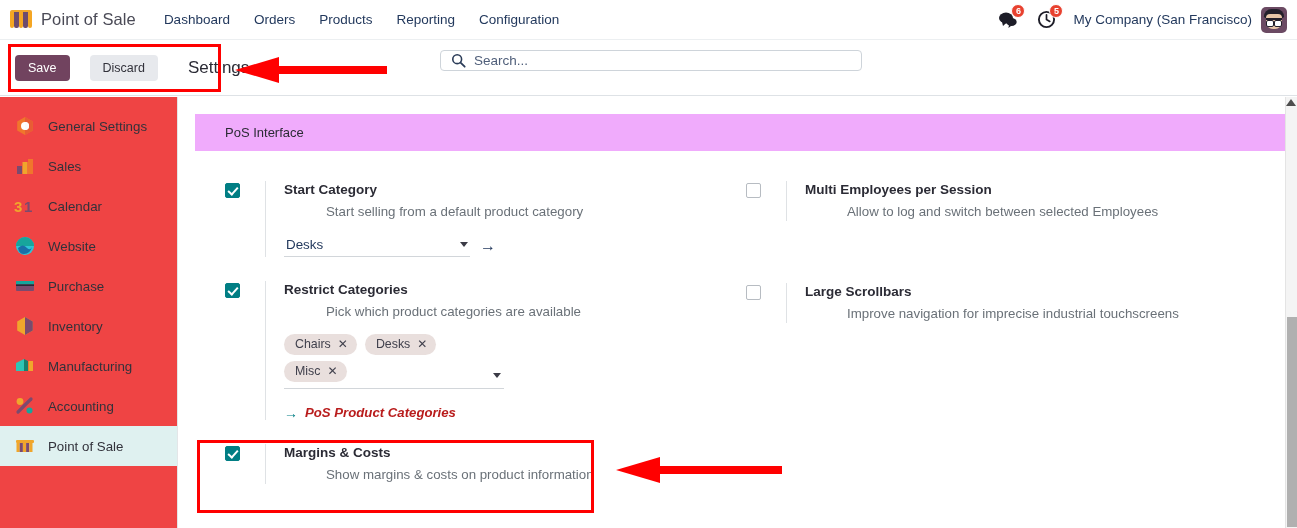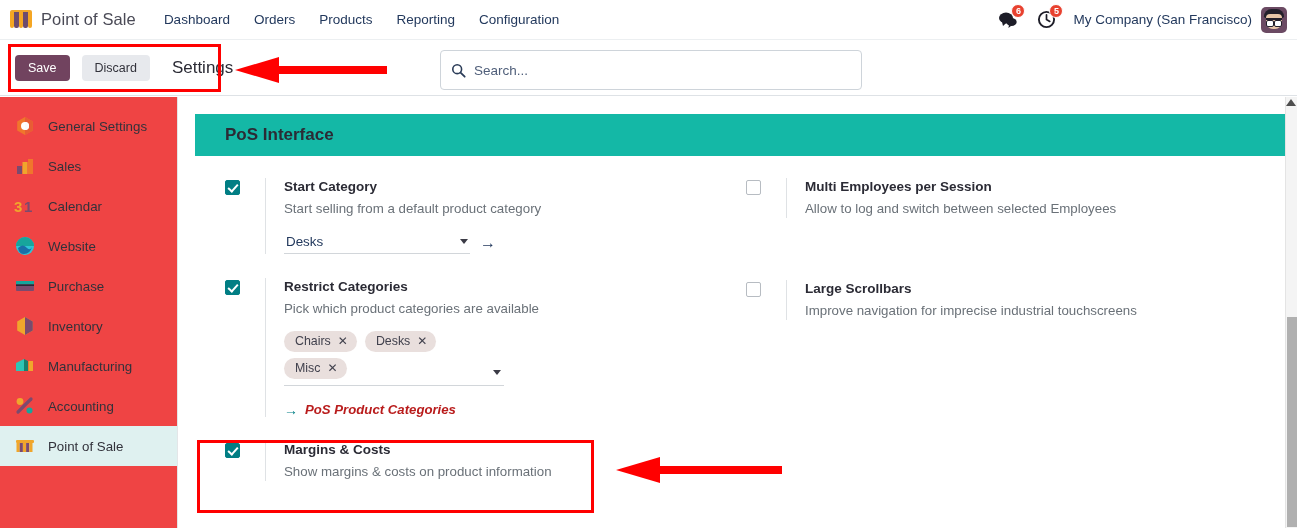--- a/index.html
+++ b/index.html
@@ -60,31 +60,31 @@
   .av-glass:before{ left:0; } .av-glass:after{ right:0; }
 
   
   .cpanel {
     position: absolute; top: 40px; left: 0;
     width: 1297px; height: 56px;
     background: #ffffff;
     border-bottom: 1px solid #dee2e6;
     display: flex; align-items: center;
   }
-  .btn-group { display: flex; align-items: center; gap: 12px; margin-left: 15px; }
+  .btn-group { display: flex; align-items: center; gap: 20px; margin-left: 15px; }
   .btn {
     font-size: 12.5px; padding: 6px 13px; border-radius: 4px;
     border: none; cursor: pointer; font-family: inherit; font-weight: 500;
   }
   .btn-save { background: #71435f; color: #fff; }
   .btn-discard { background: #e7e9ed; color: #32323b; }
   .cp-title { font-size: 17px; color: #2b2b35; margin-left: 10px; white-space: nowrap; }
   .searchbox {
     position: absolute; left: 440px; top: 50px;
-    width: 422px; height: 40px;
+    width: 422px; height: 21px;
     border: 1px solid #ced4da; border-radius: 4px;
     background: #fff; display: flex; align-items: center; padding: 0 10px;
   }
   .searchbox .mag { width: 15px; height: 15px; flex: none; margin-right: 8px; }
   .search-input {
     border: none; outline: none; font-size: 13.5px;
     color: #23395d; width: 100%; font-family: inherit; background: transparent;
   }
   .search-input::placeholder { color: #3c4d6b; opacity: .9; }
 
@@ -109,28 +109,28 @@
   .main {
     position: absolute; top: 97px; left: 178px;
     width: 1107px; height: 431px;
     background: #ffffff; overflow: hidden;
   }
   .sheet {
     margin: 17px 12px 0 17px;
     background: #ffffff;
   }
   .section-head {
-    background: #14b8a6;
+    background: #f0abfc;
     color: #2b2b35;
-    font-size: 17px; font-weight: bold;
+    font-size: 13px; font-weight: normal;
     padding: 11px 0 11px 30px;
     width: 1100px;
   }
   .settings-grid {
-    display: flex; padding-top: 22px; padding-left: 30px;
+    display: flex; padding-top: 30px; padding-left: 30px;
   }
   .col { width: 473px; }
   .col.right { margin-left: 48px; }
 
   .setting {
     display: flex; align-items: flex-start;
     margin-bottom: 24px;
   }
   .cbwrap { width: 40px; flex: none; padding-top: 2px; }
   .cb {
@@ -140,21 +140,21 @@
   .cb.on { background: #017e84; border: 1px solid #017e84; }
   .cb.on:after {
     content: ""; position: absolute; left: 4px; top: 1px;
     width: 4px; height: 8px;
     border: solid #fff; border-width: 0 2px 2px 0;
     transform: rotate(42deg);
   }
   .cb.off { background: #fff; border: 1px solid #b7bcc2; }
   .sbody { border-left: 1px solid #dfe2e5; padding-left: 18px; flex: 1; }
   .s-title { font-size: 13.5px; font-weight: bold; color: #2b2b35; line-height: 18px; }
-  .s-desc { font-size: 13.3px; color: #6a7178; line-height: 19px; margin-top: 3px; }
+  .s-desc { font-size: 13.3px; color: #6a7178; line-height: 19px; margin-top: 3px; margin-left: 42px; }
 
   .select-line {
     margin-top: 14px; display: flex; align-items: center; gap: 10px;
   }
   .sel {
     width: 186px; border-bottom: 1px solid #d2d6da;
     display: flex; align-items: center; padding: 2px 2px 4px 2px;
   }
   .sel-val { font-size: 13.4px; color: #23395d; flex: 1; }
   .caret {

